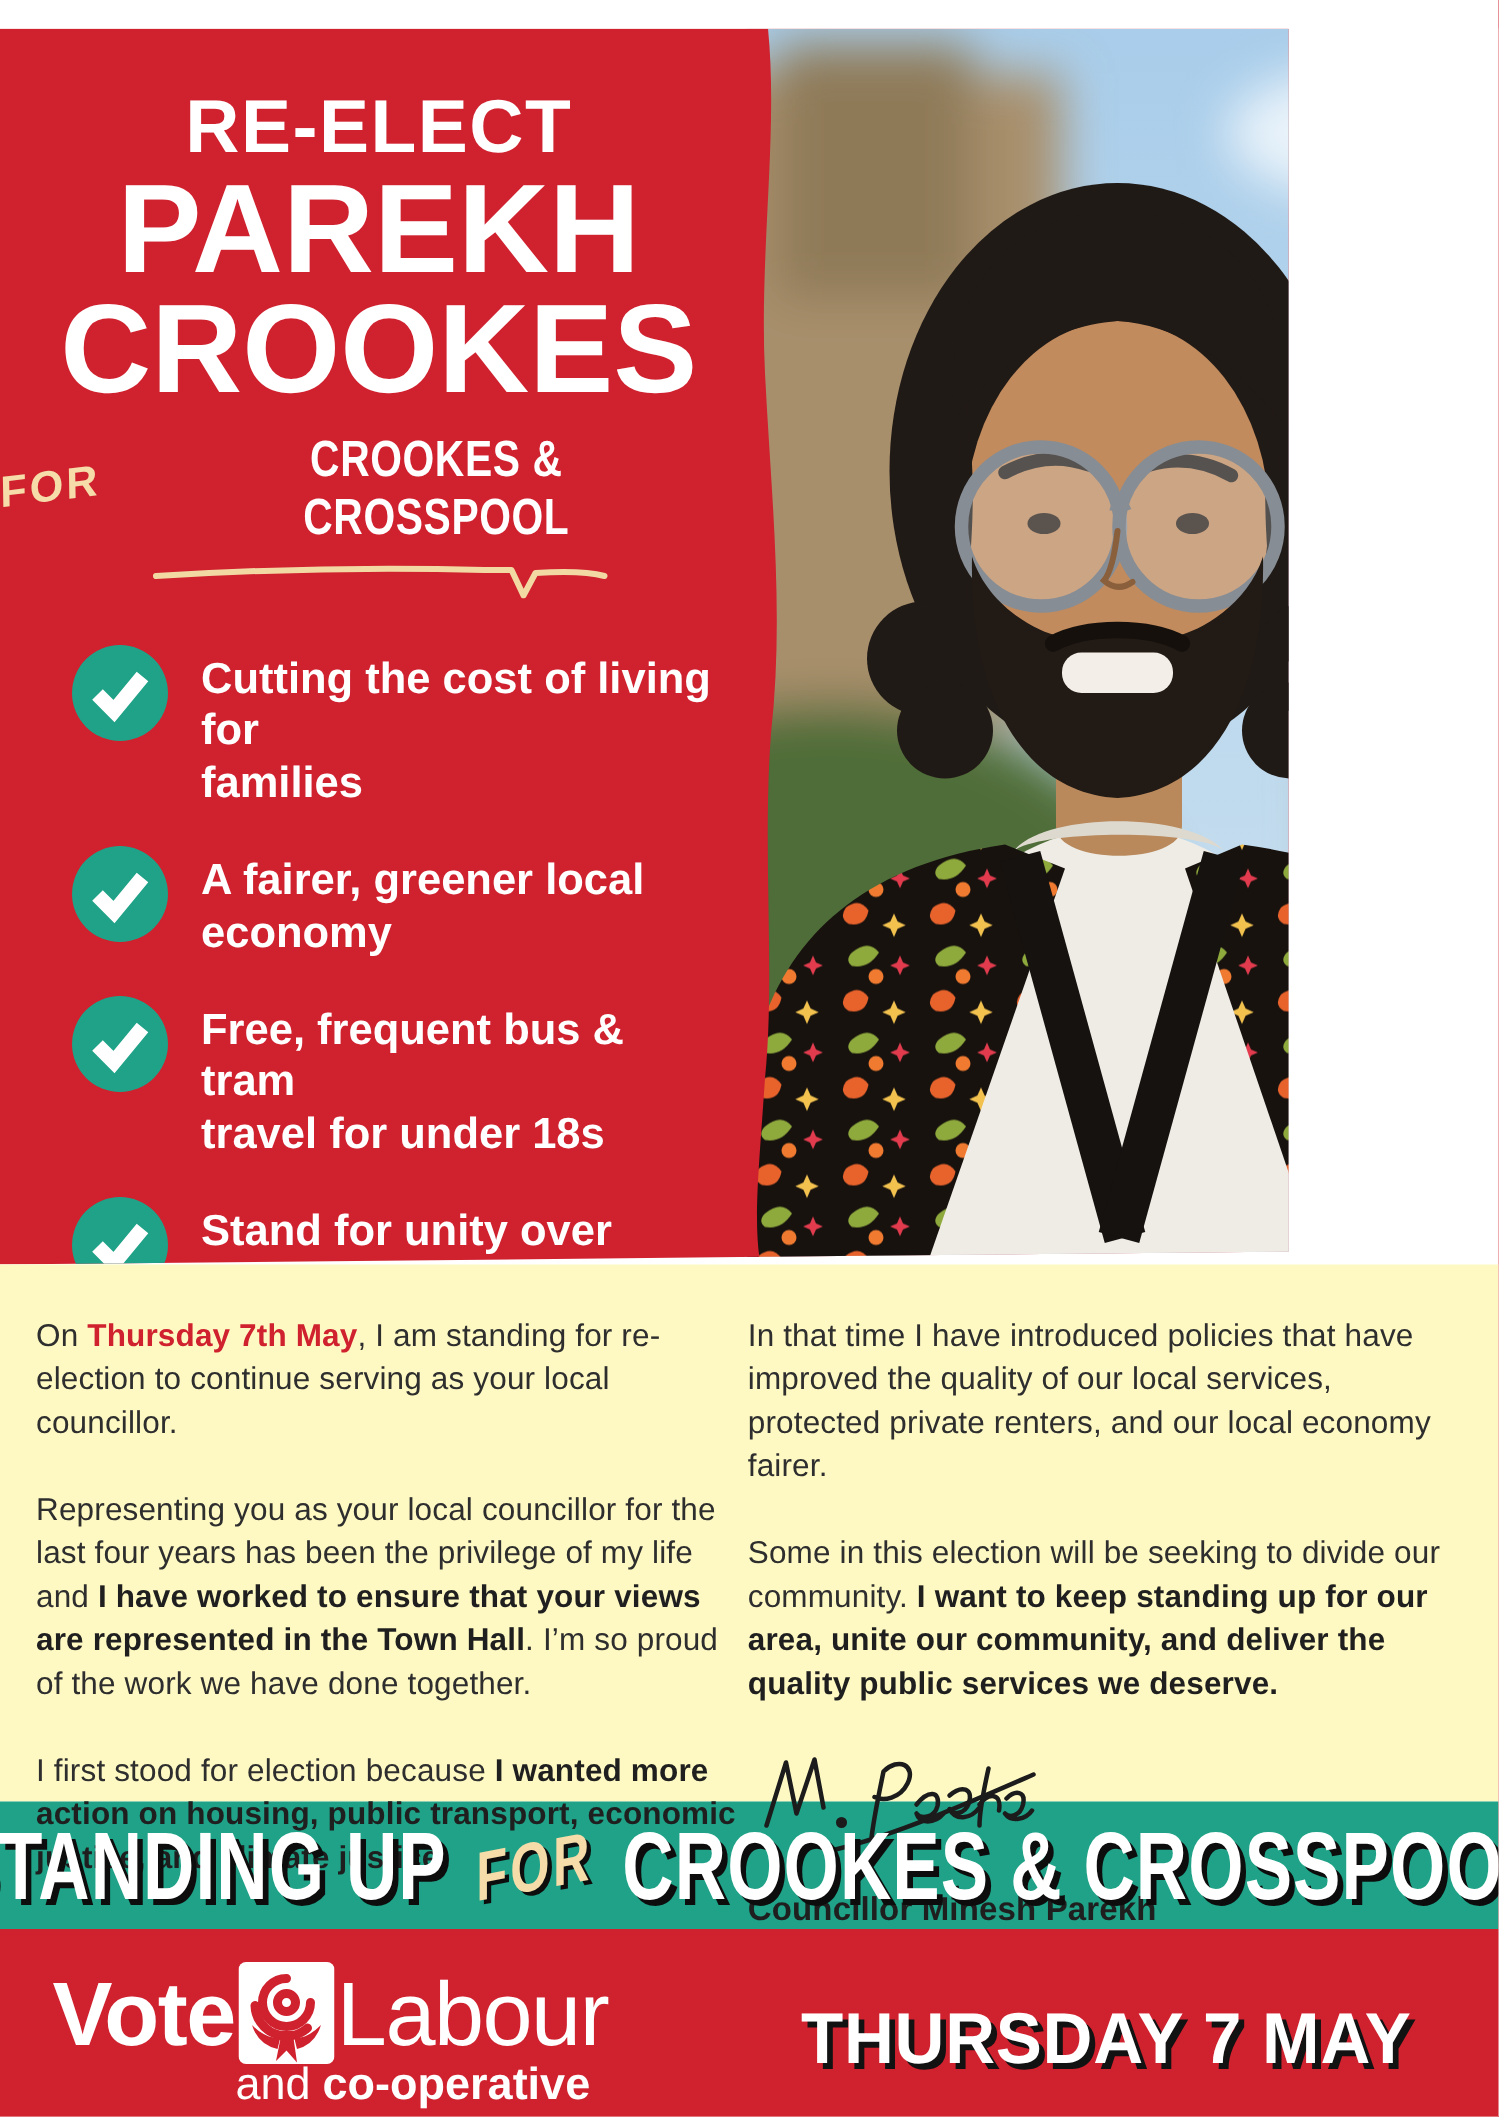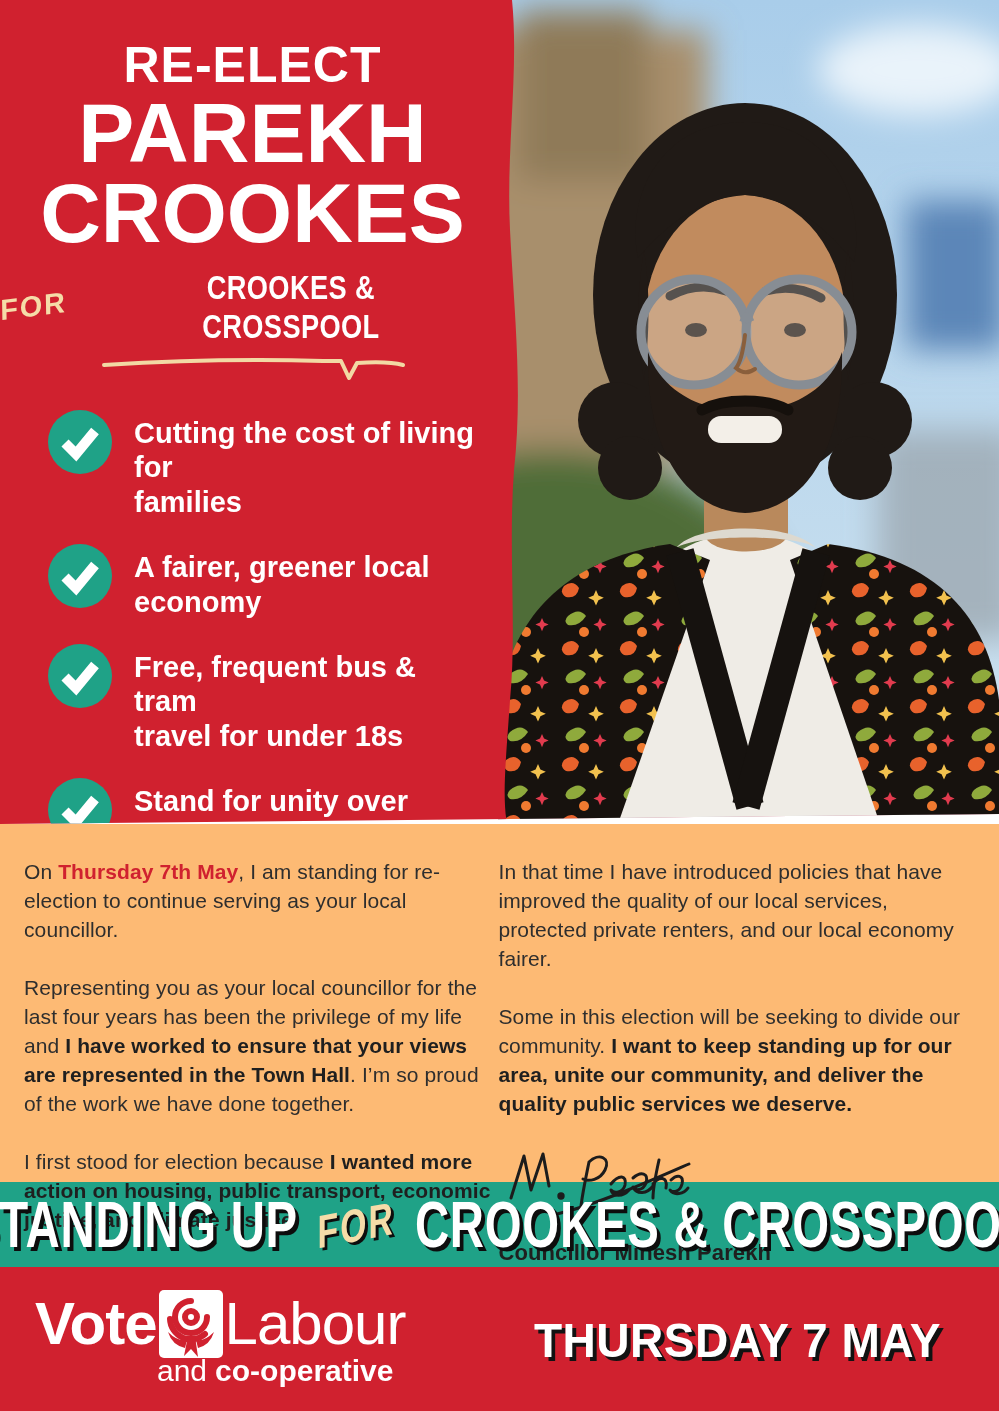--- a/index.html
+++ b/index.html
@@ -5,23 +5,24 @@
   * { margin:0; padding:0; box-sizing:border-box; }
   html,body { width:999px; }
   body {
     font-family:"Liberation Sans","DejaVu Sans",sans-serif;
     background:#ffffff; width:999px; height:1411px; overflow:hidden; position:relative;
   }
   .page { width:999px; height:1411px; position:relative; background:#fff; }
 
   
   .hero {
-    position:relative; width:999px; height:824px; background:#d0212f;
+    position:relative; width:859px; height:824px; background:#d0212f;
     clip-path:polygon(0 0,999px 0,999px 814px,0 824px);
     overflow:hidden;
+    margin-top:19px;
   }
   .hero-left { position:absolute; left:0; top:0; width:505px; height:824px; text-align:center; color:#fff; }
   .kicker { margin-top:36px; font-size:50px; font-weight:700; letter-spacing:1px; }
   .bigname { font-size:84px; font-weight:700; line-height:.95; letter-spacing:0; }
   .tagline { margin-top:14px; display:flex; justify-content:center; align-items:center; gap:10px; }
   .tag-for {
     color:#f5dcа8; color:#f5dca8; font-weight:700; font-size:29px; letter-spacing:2px;
     transform:rotate(-7deg) skewX(-6deg); display:inline-block;
   }
   .tag-area { font-size:34px; font-weight:700; letter-spacing:0.5px; transform:scaleX(.8); display:inline-block; }
@@ -35,21 +36,21 @@
     padding-top:6px; max-width:350px; white-space:pre-line;
   }
 
   
   .photo { position:absolute; left:498px; top:0; width:501px; height:824px; }
   .photo svg { display:block; }
   .wave { position:absolute; left:498px; top:0; width:26px; height:824px; }
 
   
   .message {
-    width:999px; height:358px; background:#fdba74; display:flex; 
+    width:999px; height:358px; background:#fef9c3; display:flex; 
     padding:34px 26px 0 24px; color:#2e2e2e;
   }
   .col { flex:1; font-size:21px; line-height:1.38; letter-spacing:.1px; }
   .col p { margin:0 0 29px 0; }
   .b { font-weight:700; color:#1f1f1f; }
   .red { color:#d0212f; font-weight:700; }
   .sig { margin:-6px 0 10px 0; }
   .sig-name { font-weight:700; font-size:22px; color:#1f1f1f; }
 
   
@@ -63,21 +64,21 @@
     text-shadow:5px 4px 0 #0d0d0d;
   }
   .banner-for {
     color:#f5dca8; font-size:46px; font-weight:700; letter-spacing:3px;
     transform:rotate(-8deg) skewX(-8deg); text-shadow:4px 3px 0 #0d0d0d;
   }
 
   
   .footer { position:relative; width:999px; height:144px; background:#d0212f; color:#fff; }
   .logo { position:absolute; left:35px; top:22px; }
-  .logo-main { display:flex; align-items:flex-end; }
+  .logo-main { display:flex; align-items:flex-start; }
   .logo-vote { font-size:60px; font-weight:700; letter-spacing:-1px; }
   .logo-rose { width:64px; height:68px; margin:0 2px; }
   .logo-labour { font-size:60px; font-weight:400; letter-spacing:-1px; }
   .logo-sub { margin-top:-4px; padding-left:122px; font-size:30px; display:flex; gap:8px; align-items:flex-start; }
   .logo-and { font-weight:400; }
   .logo-coop { font-weight:700; }
   .poll-date {
     position:absolute; right:58px; top:46px; font-size:48px; font-weight:700; letter-spacing:.5px;
     text-shadow:4px 4px 0 #121212; transform:scaleX(.96); transform-origin:right;
   }

